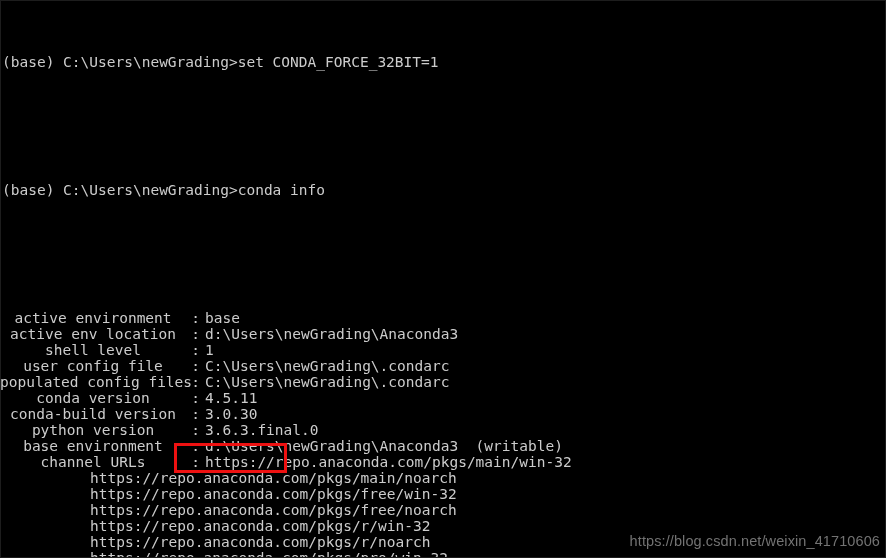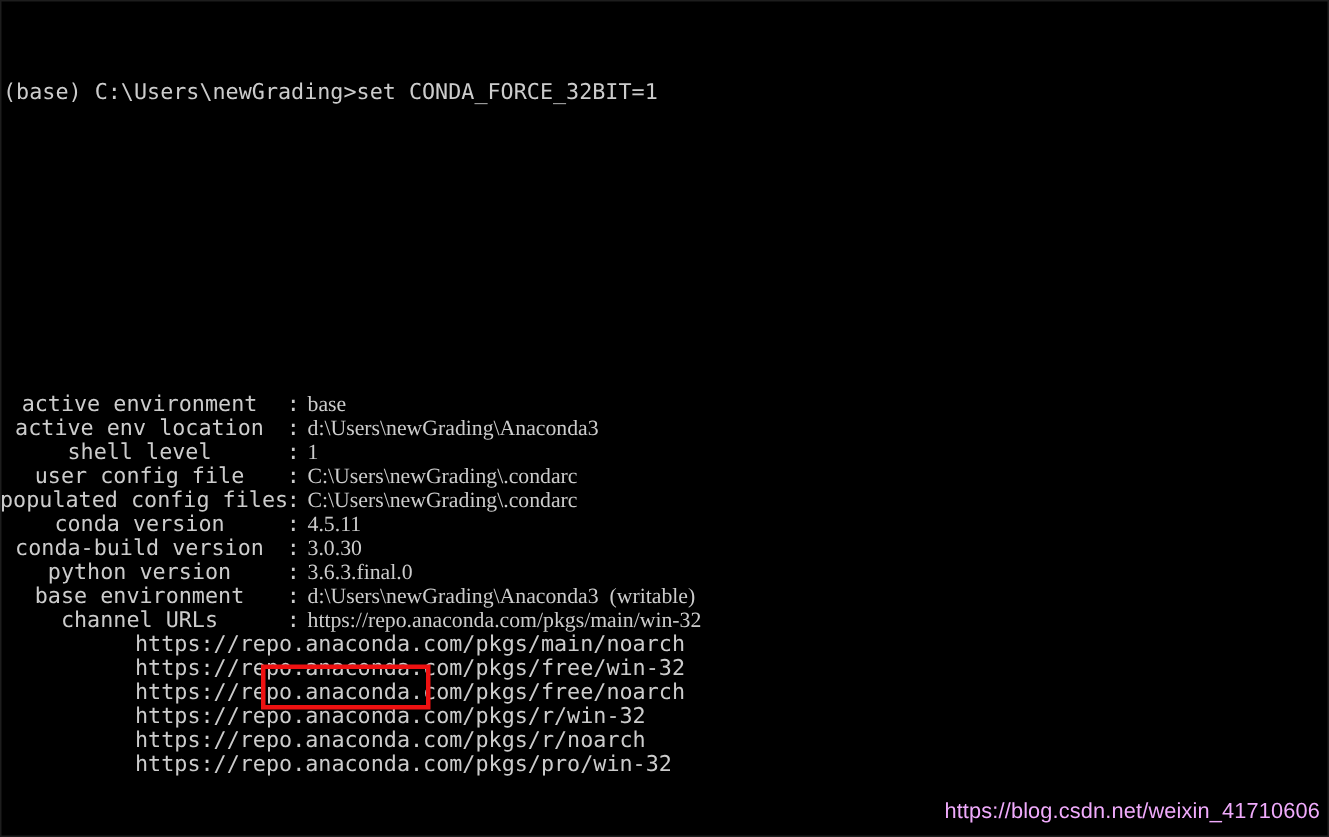--- a/index.html
+++ b/index.html
@@ -54,21 +54,20 @@
     white-space: pre;
   }
   .kv .ksep {
     display: inline-block;
     width: 19px;
     text-align: center;
     white-space: pre;
   }
   .kv .kval {
     white-space: pre;
-    font-family: Liberation Serif, serif;
   }
   .contline {
     display: block;
     height: 16px;
     white-space: pre;
     padding-left: 90px;
   }
 
   
   #platform-highlight {
@@ -106,26 +105,27 @@
 <body style="background: rgb(0, 0, 0);">
 
 <div id="screen" style="background: rgb(0, 0, 0);">
 
   <div id="terminal" style="color: rgb(204, 204, 204);">
 
     <div class="line promptline">(base) C:\Users\newGrading&gt;set CONDA_FORCE_32BIT=1</div>
 
     <div class="line blank"> </div>
 
+    <div class="line promptline">(base) C:\Users\newGrading&gt;conda info</div>
 
     <div class="line blank"> </div>
 
     <div id="info-rows"><div class="kv"><span class="klabel">active environment</span><span class="ksep">:</span><span class="kval">base</span></div><div class="kv"><span class="klabel">active env location</span><span class="ksep">:</span><span class="kval">d:\Users\newGrading\Anaconda3</span></div><div class="kv"><span class="klabel">shell level</span><span class="ksep">:</span><span class="kval">1</span></div><div class="kv"><span class="klabel">user config file</span><span class="ksep">:</span><span class="kval">C:\Users\newGrading\.condarc</span></div><div class="kv"><span class="klabel">populated config files</span><span class="ksep">:</span><span class="kval">C:\Users\newGrading\.condarc</span></div><div class="kv"><span class="klabel">conda version</span><span class="ksep">:</span><span class="kval">4.5.11</span></div><div class="kv"><span class="klabel">conda-build version</span><span class="ksep">:</span><span class="kval">3.0.30</span></div><div class="kv"><span class="klabel">python version</span><span class="ksep">:</span><span class="kval">3.6.3.final.0</span></div><div class="kv"><span class="klabel">base environment</span><span class="ksep">:</span><span class="kval">d:\Users\newGrading\Anaconda3  (writable)</span></div><div class="kv"><span class="klabel">channel URLs</span><span class="ksep">:</span><span class="kval">https://repo.anaconda.com/pkgs/main/win-32</span></div><div class="contline">https://repo.anaconda.com/pkgs/main/noarch</div><div class="contline">https://repo.anaconda.com/pkgs/free/win-32</div><div class="contline">https://repo.anaconda.com/pkgs/free/noarch</div><div class="contline">https://repo.anaconda.com/pkgs/r/win-32</div><div class="contline">https://repo.anaconda.com/pkgs/r/noarch</div><div class="contline">https://repo.anaconda.com/pkgs/pro/win-32</div></div>
 
   </div>
 
   <div id="platform-highlight" style="border-color: rgb(238, 17, 17);"></div>
 
-  <div id="watermark" style="color: #f0abfc;">https://blog.csdn.net/weixin_41710606</div>
+  <div id="watermark" style="color: #737373;">https://blog.csdn.net/weixin_41710606</div>
 
   <div id="frame-border"></div>
 
 </div>
 
 </body></html>

